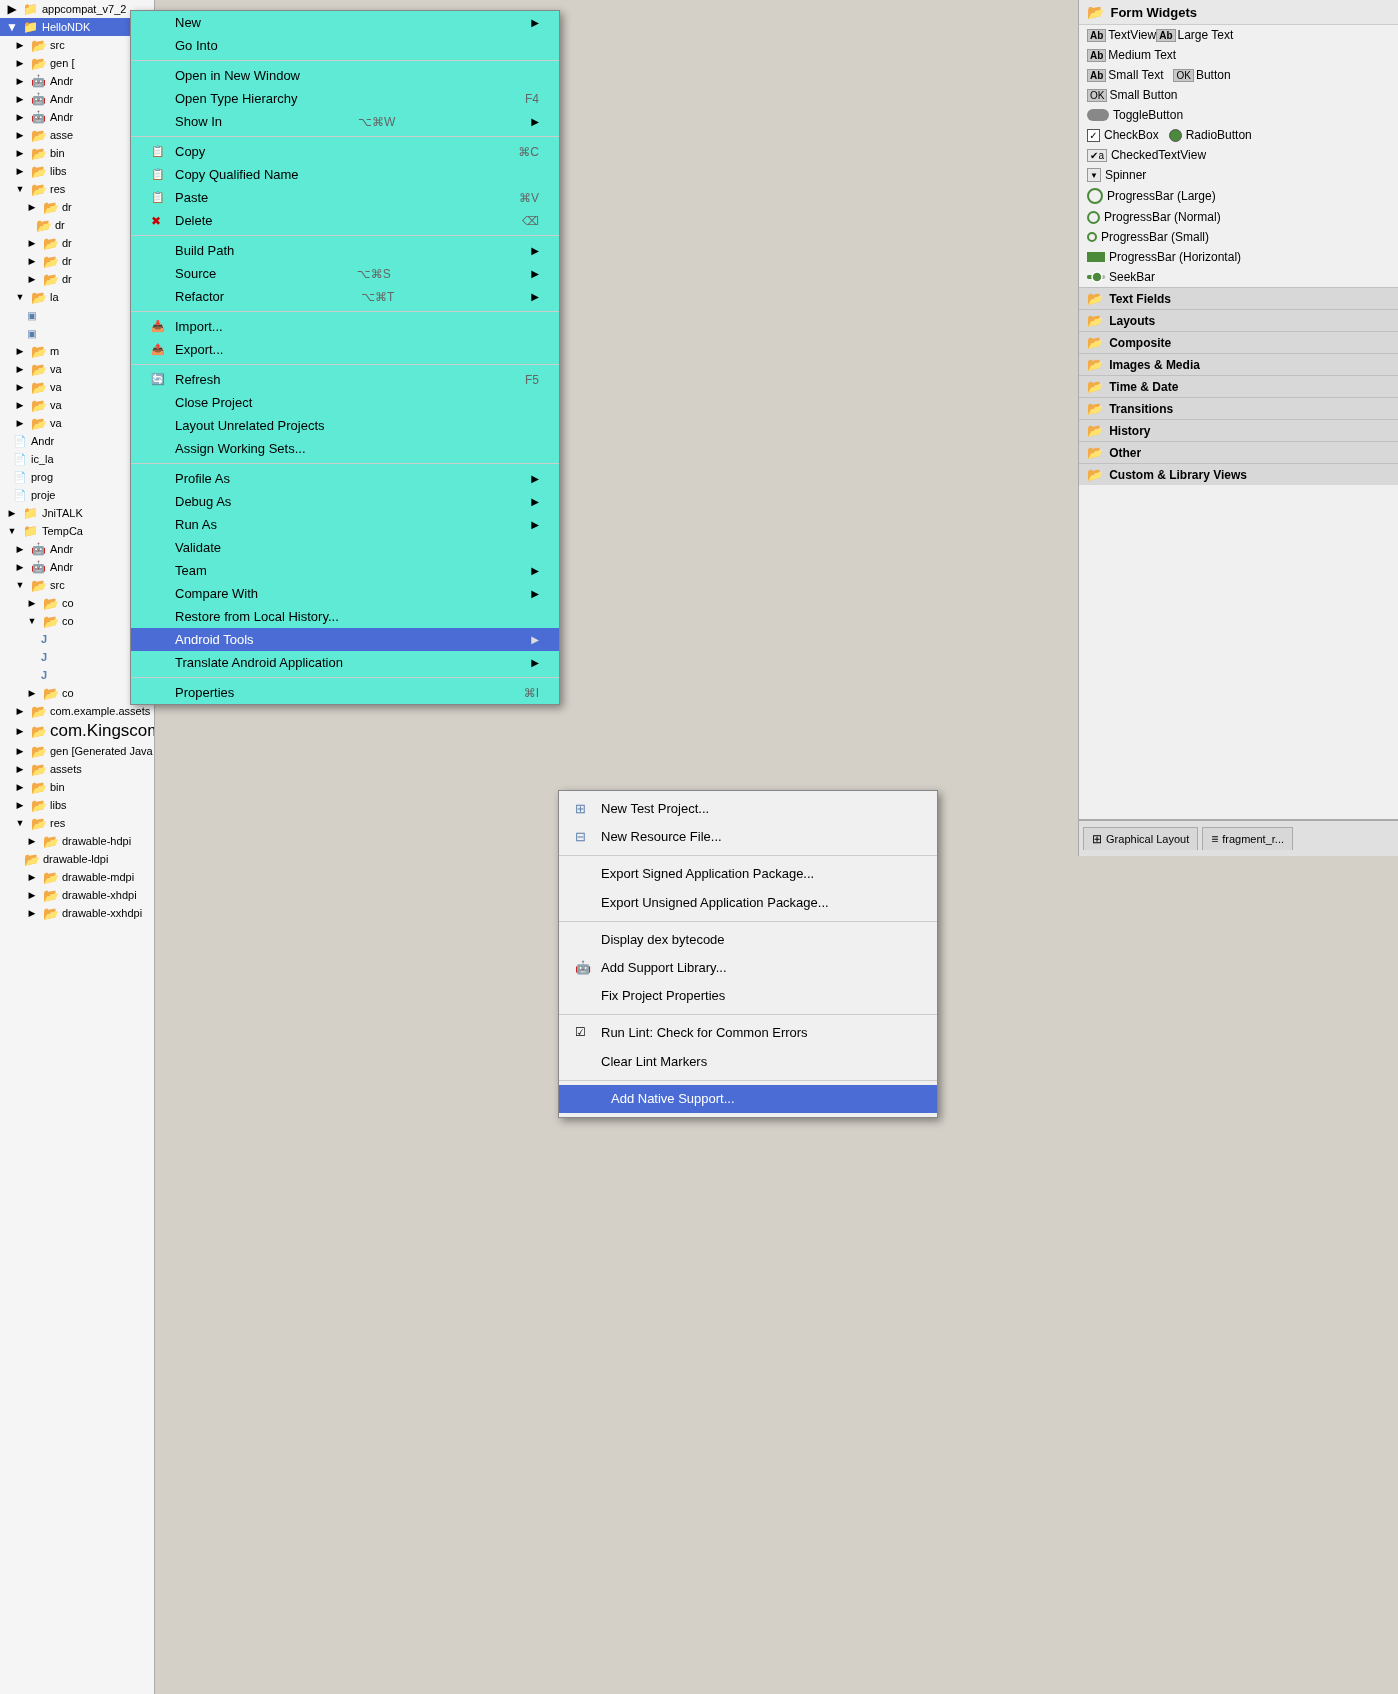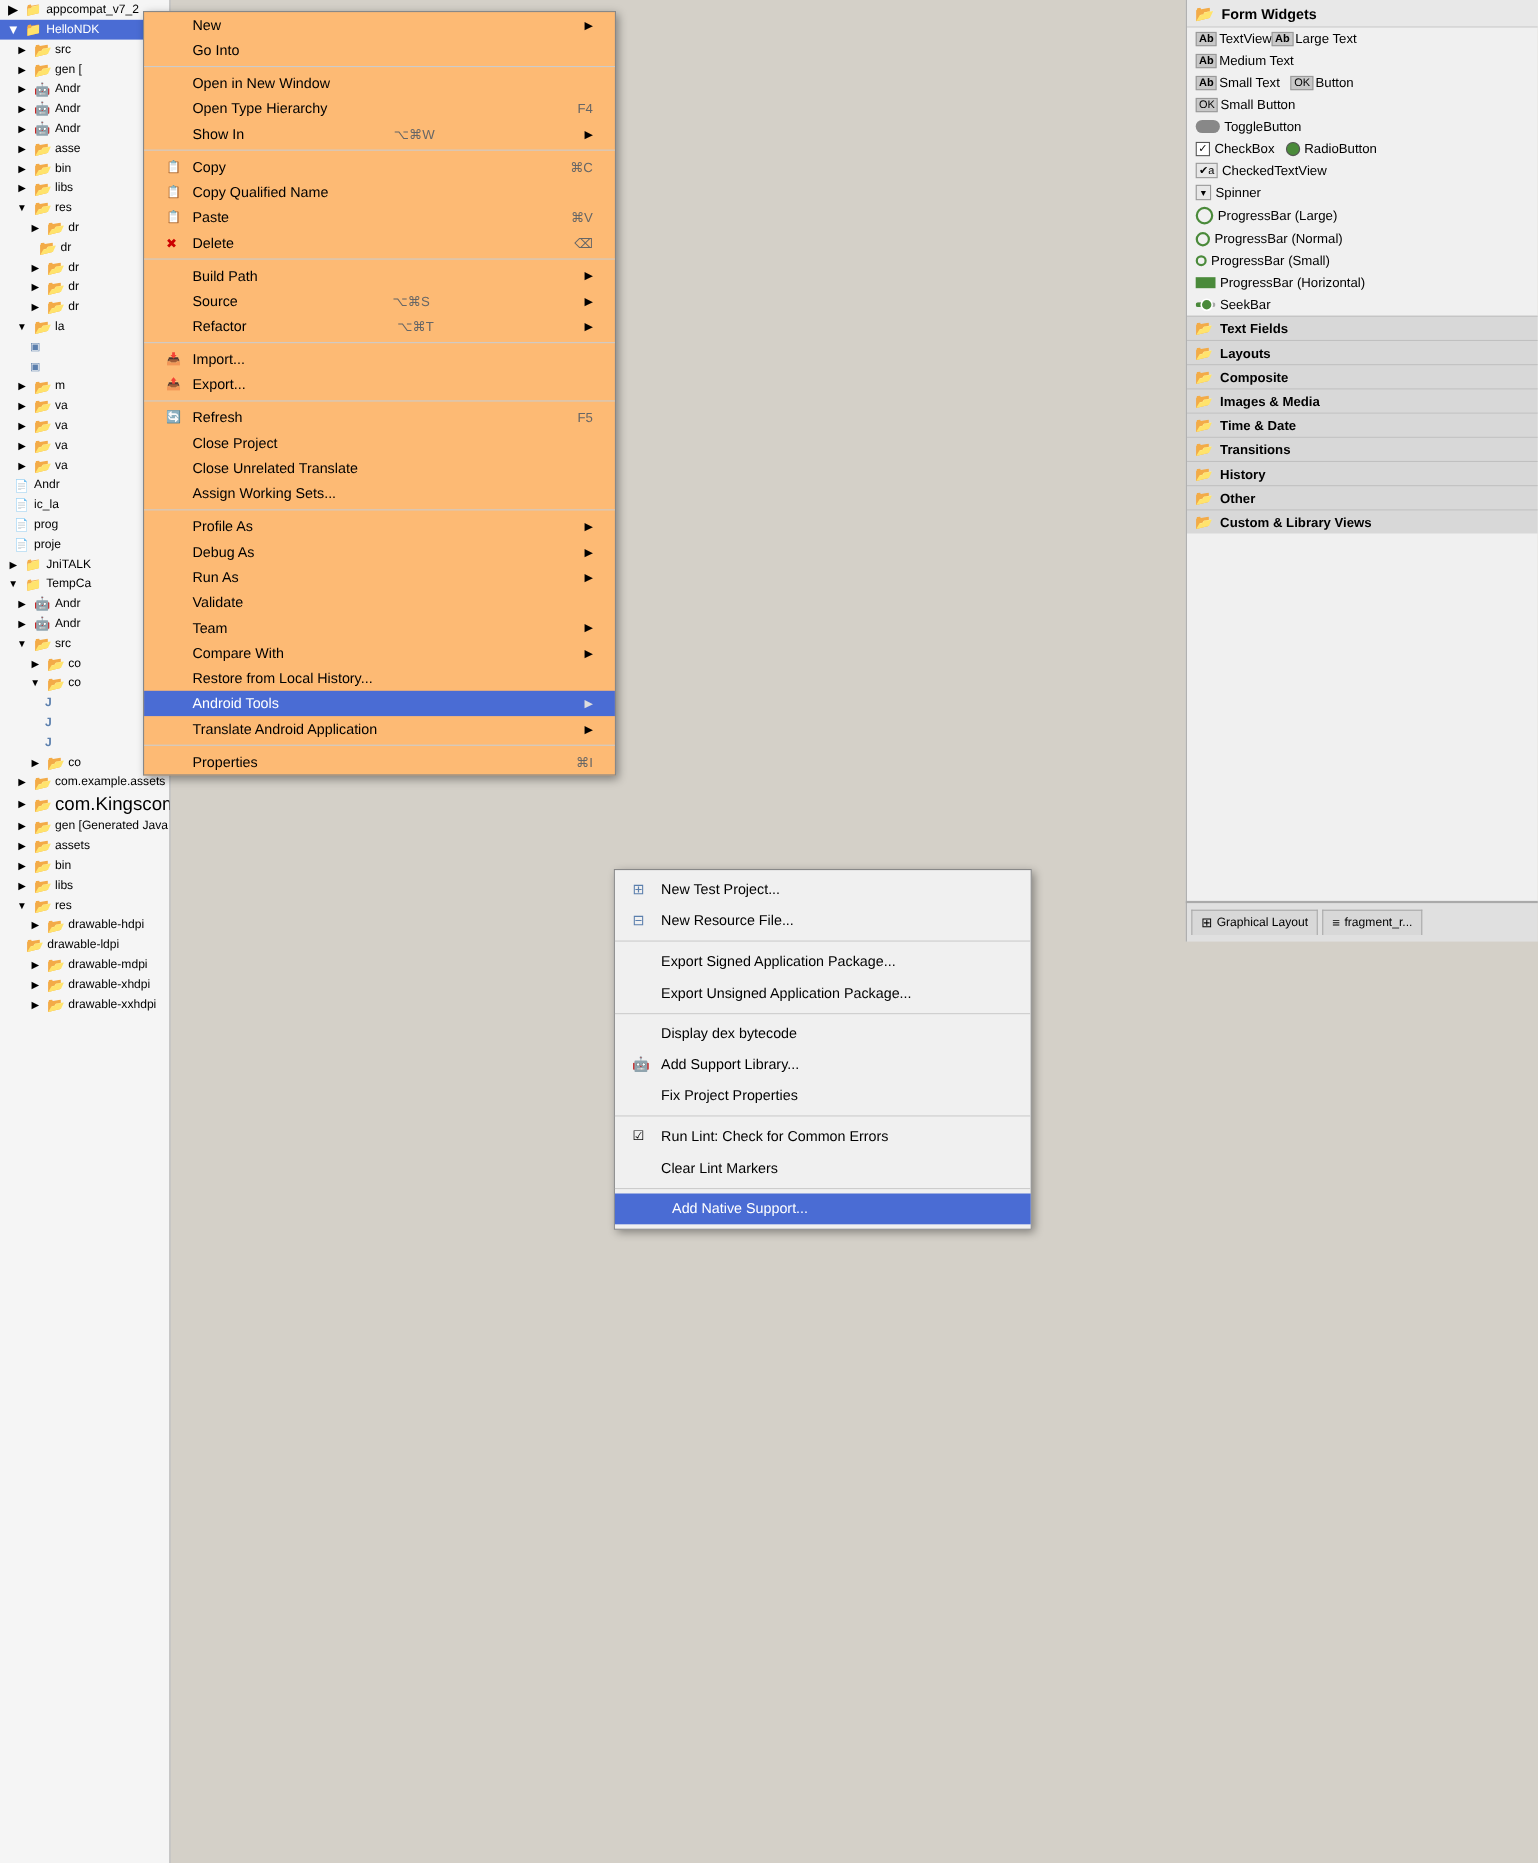--- a/index.html
+++ b/index.html
@@ -55,21 +55,21 @@
     .icon-folder { color: #f5a623; font-size: 13px; }
     .icon-project { color: #c85250; font-size: 12px; }
     .icon-java { color: #5b7fad; font-size: 11px; font-weight: bold; }
 
     
     .context-menu {
       position: absolute;
       left: 130px;
       top: 10px;
       width: 430px;
-      background: #fdba74;
+      background: #5eead4;
       border: 1px solid #888;
       box-shadow: 3px 3px 8px rgba(0,0,0,0.4);
       z-index: 100;
       font-size: 13px;
     }
 
     .menu-item {
       display: flex;
       align-items: center;
       padding: 4px 20px 4px 20px;
@@ -584,21 +584,21 @@
     <span class="menu-icon" style="font-size:11px">🔄</span>
     <span>Refresh</span>
     <span class="shortcut">F5</span>
   </div>
   <div class="menu-item">
     <span class="menu-icon"></span>
     <span>Close Project</span>
   </div>
   <div class="menu-item">
     <span class="menu-icon"></span>
-    <span>Close Unrelated Translate</span>
+    <span>Layout Unrelated Projects</span>
   </div>
   <div class="menu-item">
     <span class="menu-icon"></span>
     <span>Assign Working Sets...</span>
   </div>
   <div class="menu-separator"></div>
   <div class="menu-item">
     <span class="menu-icon"></span>
     <span>Profile As</span>
     <span class="arrow">▶</span>

